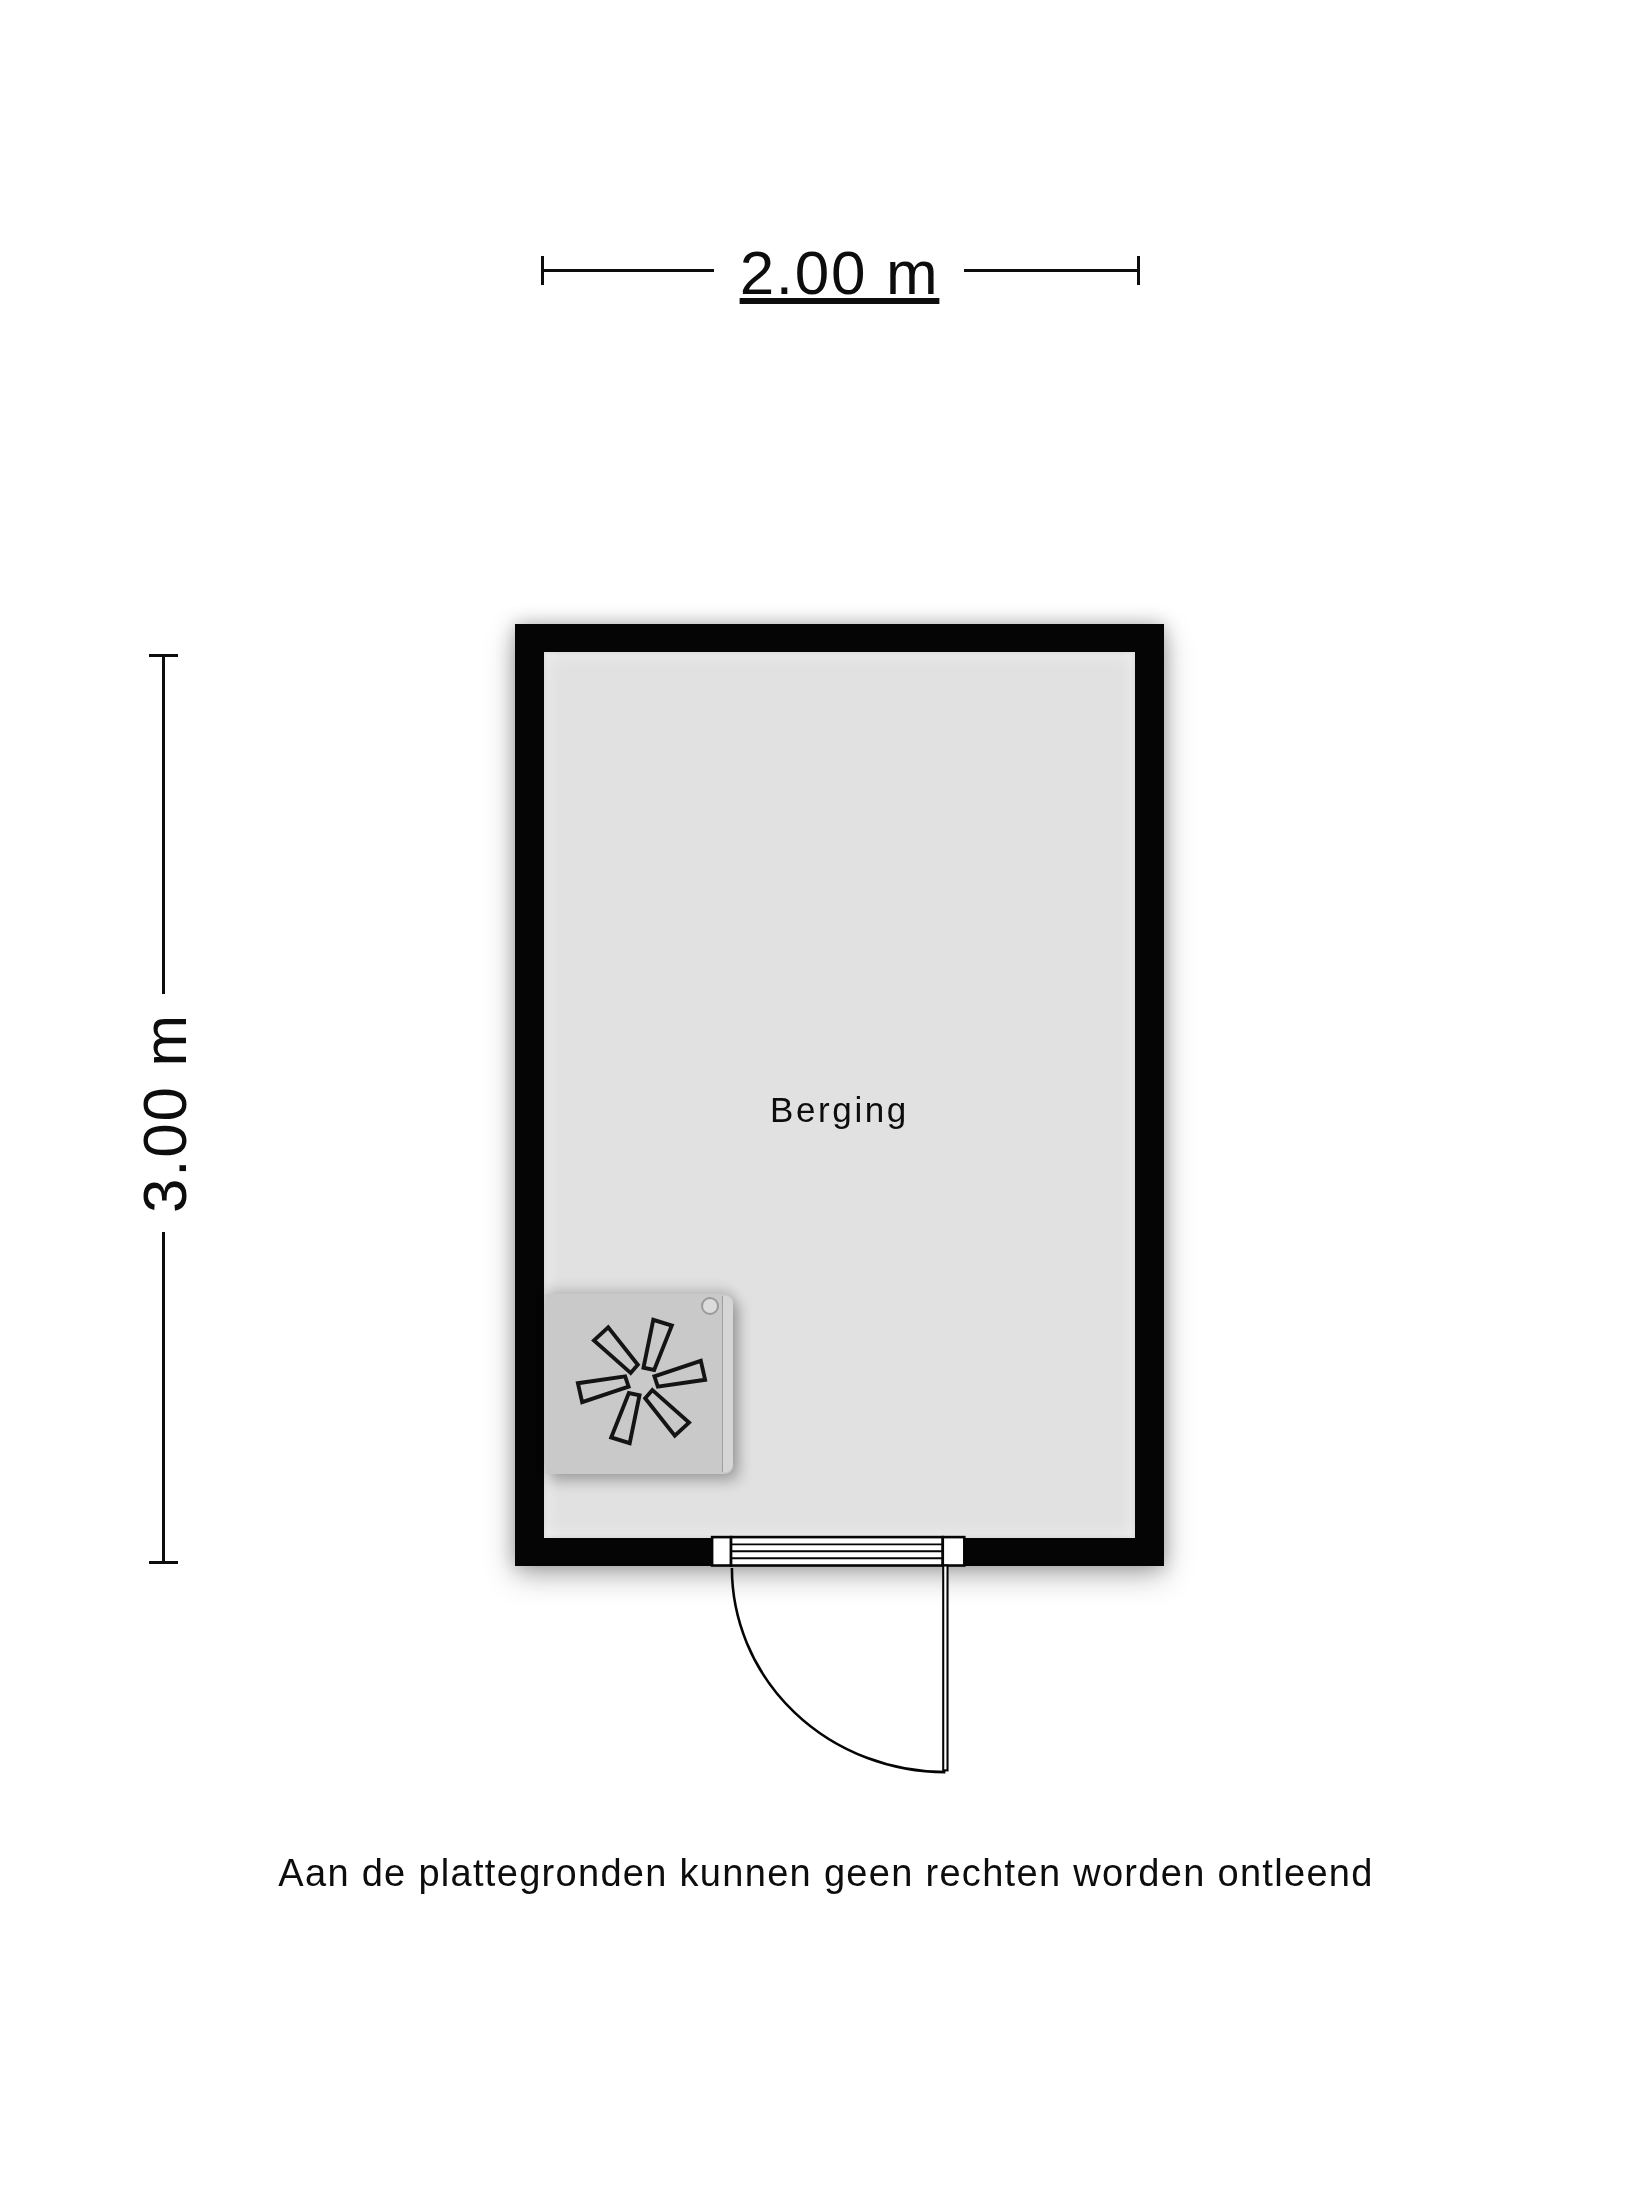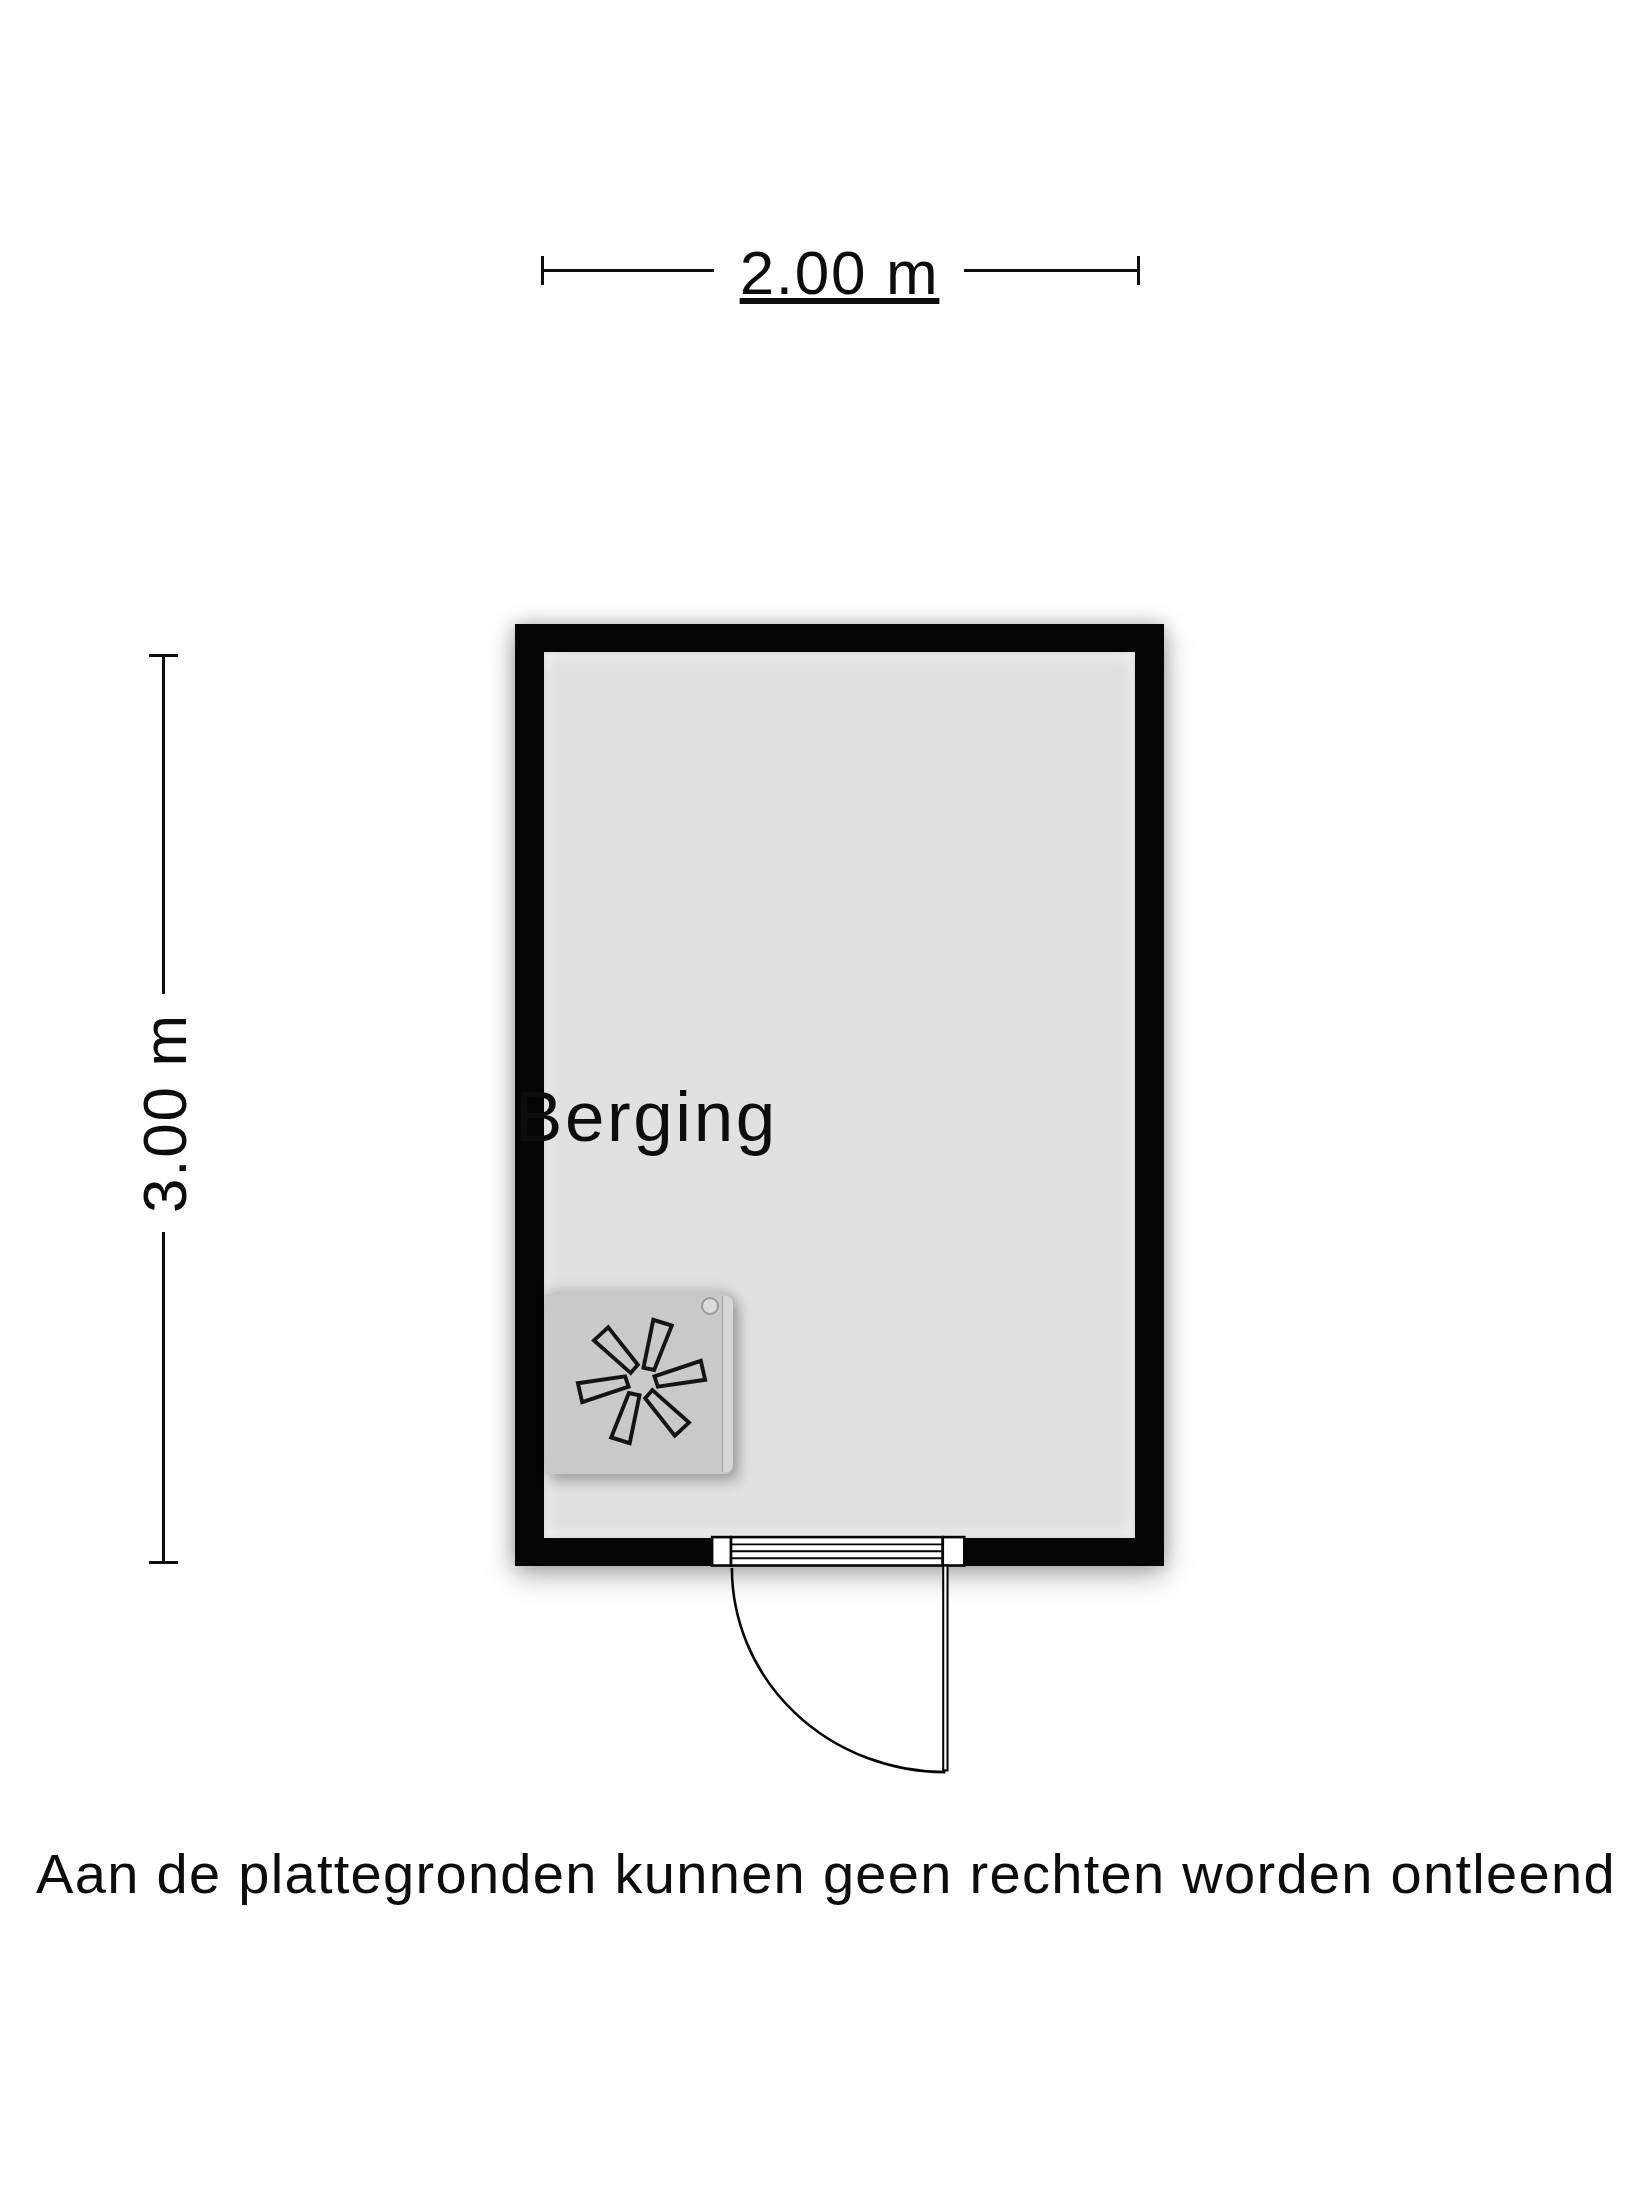--- a/index.html
+++ b/index.html
@@ -52,23 +52,23 @@
     box-shadow: 0 0 17px rgba(0,0,0,0.25), 0 10.3px 29px rgba(0,0,0,0.28);
   }
   .floor {
     position: absolute;
     left: 29px; top: 28px; right: 29px; bottom: 28px;
     background: var(--floor);
     box-shadow: inset 0 0 19px rgba(255,255,255,0.65), inset 0 0 5.2px rgba(0,0,0,0.18);
   }
   .room-label {
     position: absolute;
-    left: 0; right: 0; top: 452px;
-    text-align: left;
-    font-size: 71px;
+    left: 0; right: 0; top: 466px;
+    text-align: center;
+    font-size: 35px;
     letter-spacing: 2.6px;
     color: var(--ink);
   }
 
   
   .unit {
     position: absolute;
     left: 30px; top: 670px;
     width: 188px; height: 180px;
     background: var(--unit);
@@ -94,21 +94,21 @@
   .fan-svg { position: absolute; left: 26px; top: 17px; }
 
   
   .door-svg { position: absolute; left: 515px; top: 1531px; }
 
   
   .footer {
     position: absolute;
     left: 0; top: 1841px; width: 1652px;
     text-align: center;
-    font-size: 56px;
+    font-size: 38px;
     line-height: 65px;
     letter-spacing: 1.3px;
     color: var(--ink);
     white-space: nowrap;
   }
 </style>
 </head>
 <body>
 
 <div>

